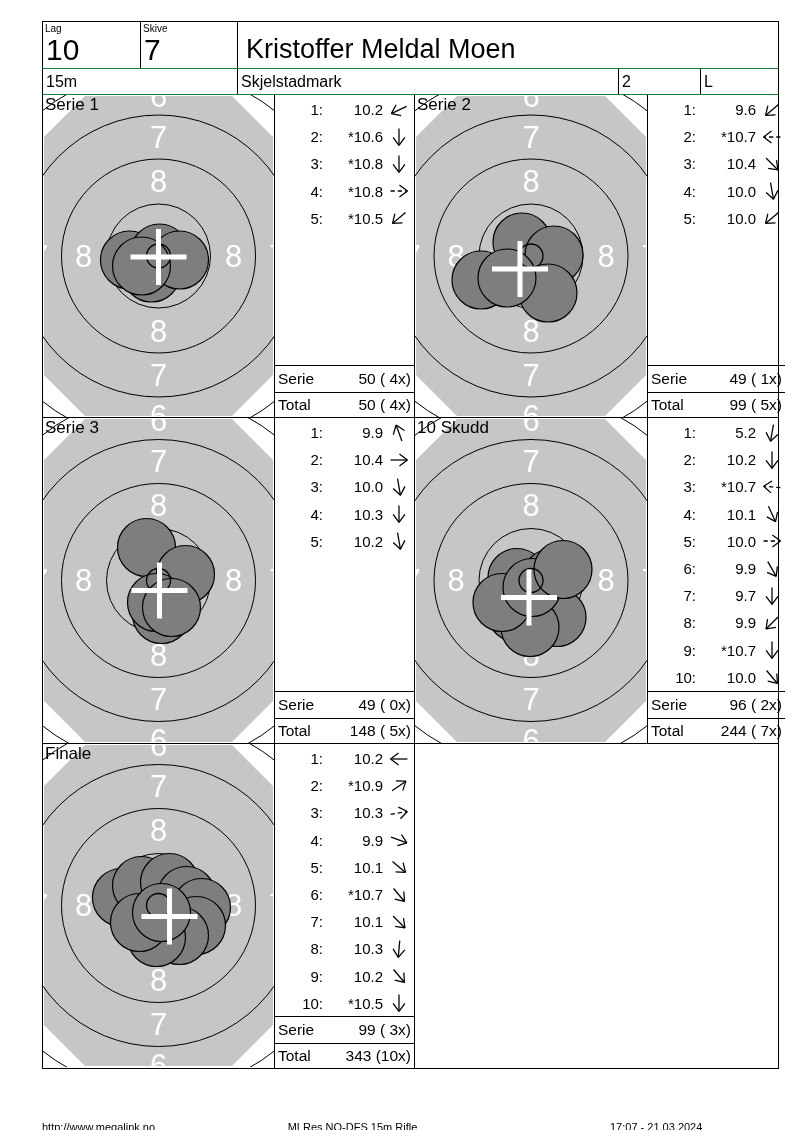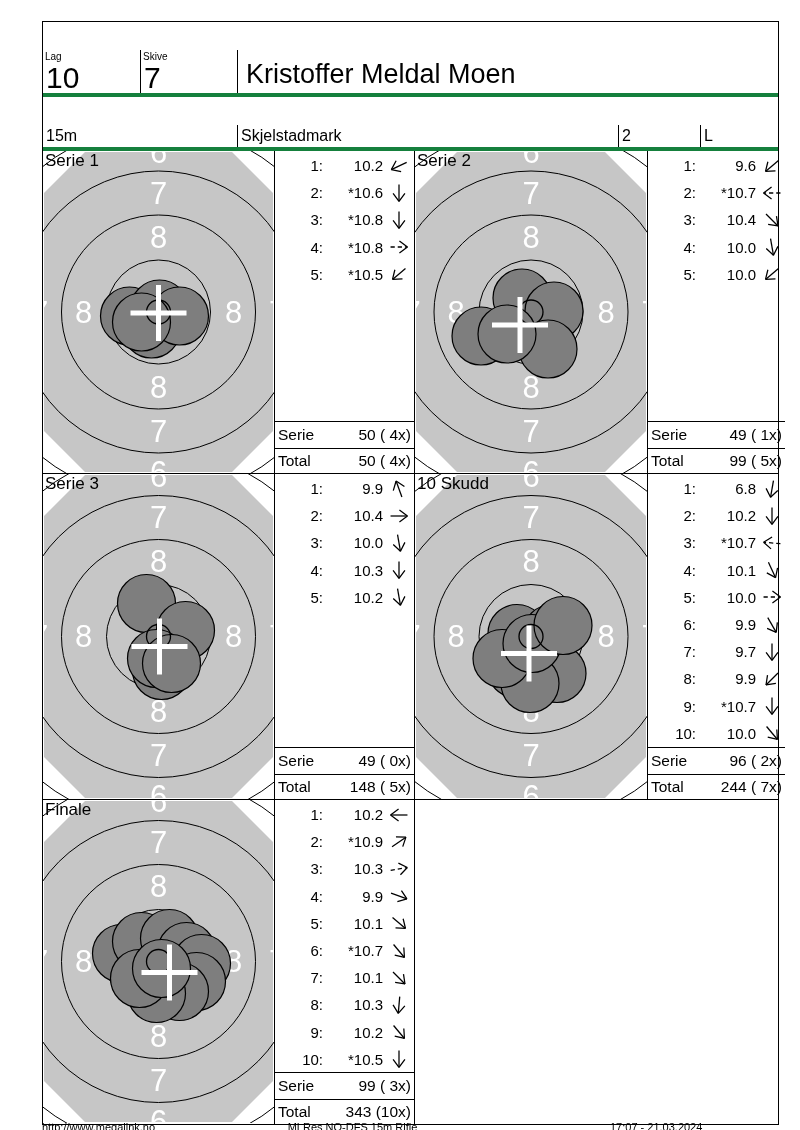--- a/index.html
+++ b/index.html
@@ -1,20 +1,20 @@
 <!DOCTYPE html>
 <html><head>
 <meta charset="utf-8">
 <style>
   html,body{margin:0;padding:0;background:#fff;}
   .sheet{position:relative;width:800px;height:1130px;background:#fff;
          font-family:"Liberation Sans", sans-serif;color:#000;overflow:hidden;}
   .table{position:absolute;left:42px;top:21px;width:737px;border:1px solid #000;
          display:flex;flex-direction:column;box-sizing:border-box;}
-  .hrow{display:flex;border-bottom:4px solid #15803d;box-sizing:border-box;margin-top:28px;}
+  .hrow{display:flex;border-bottom:1px solid #15803d;box-sizing:border-box;}
   .cell{box-sizing:border-box;overflow:hidden;}
   .cell.rb{border-right:1px solid #000;}
   .hrow1{height:47px;}
   .hrow2{height:26px;}
   .hrow3{height:23px;}
   .minilabel{display:block;font-size:10px;line-height:11px;padding:1px 0 0 2px;}
   .bigval{display:block;font-size:30px;line-height:32px;padding-left:3px;}
   .namecell{display:flex;align-items:flex-end;font-size:27px;padding:0 0 3px 8px;}
   .h2txt{display:flex;align-items:center;font-size:16px;padding-left:3px;height:100%;}
   .prow{display:flex;border-bottom:1px solid #000;box-sizing:border-box;}
@@ -377,21 +377,21 @@
               <circle cx="116" cy="162.5" r="12" fill="none" stroke="#000000" stroke-width="1.3"></circle>
               <line x1="86" y1="179.5" x2="142" y2="179.5" stroke="#ffffff" stroke-width="5"></line>
               <line x1="114" y1="151.5" x2="114" y2="207.5" stroke="#ffffff" stroke-width="5"></line>
             </svg>
           <div class="ptitle">10 Skudd</div>
         </div>
         <div class="scell" style="flex:1">
           <div class="shots">
               <div class="srow">
                 <span class="sn">1:</span>
-                <span class="sv">6.8</span>
+                <span class="sv">5.2</span>
                 <span class="sa">
                   <svg viewBox="0 0 26 26" width="22" height="22" style="transform: rotate(100deg);">
                     <line x1="3" y1="13" x2="23" y2="13" stroke="#000" stroke-width="1.5" fill="none"></line>
                     <path d="M23 13 L13.5 6 M23 13 L13.5 20" stroke="#000" stroke-width="1.5" fill="none"></path>
                   </svg>
                 </span>
               </div>
               <div class="srow">
                 <span class="sn">2:</span>
                 <span class="sv">10.2</span>

